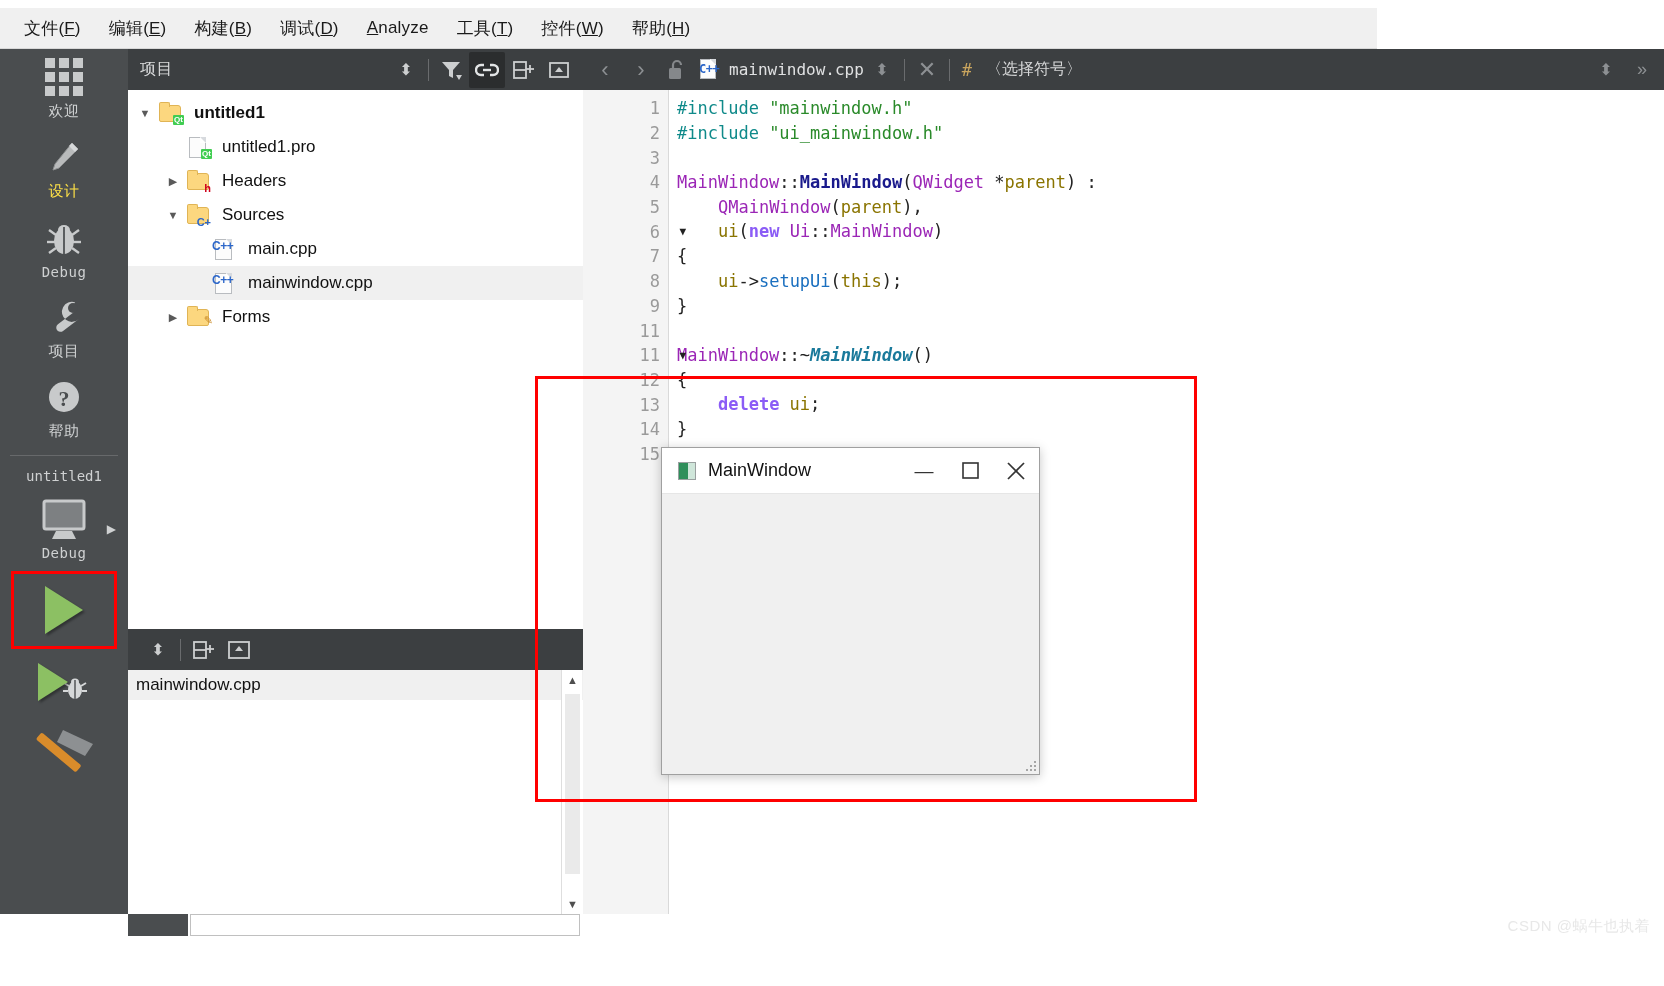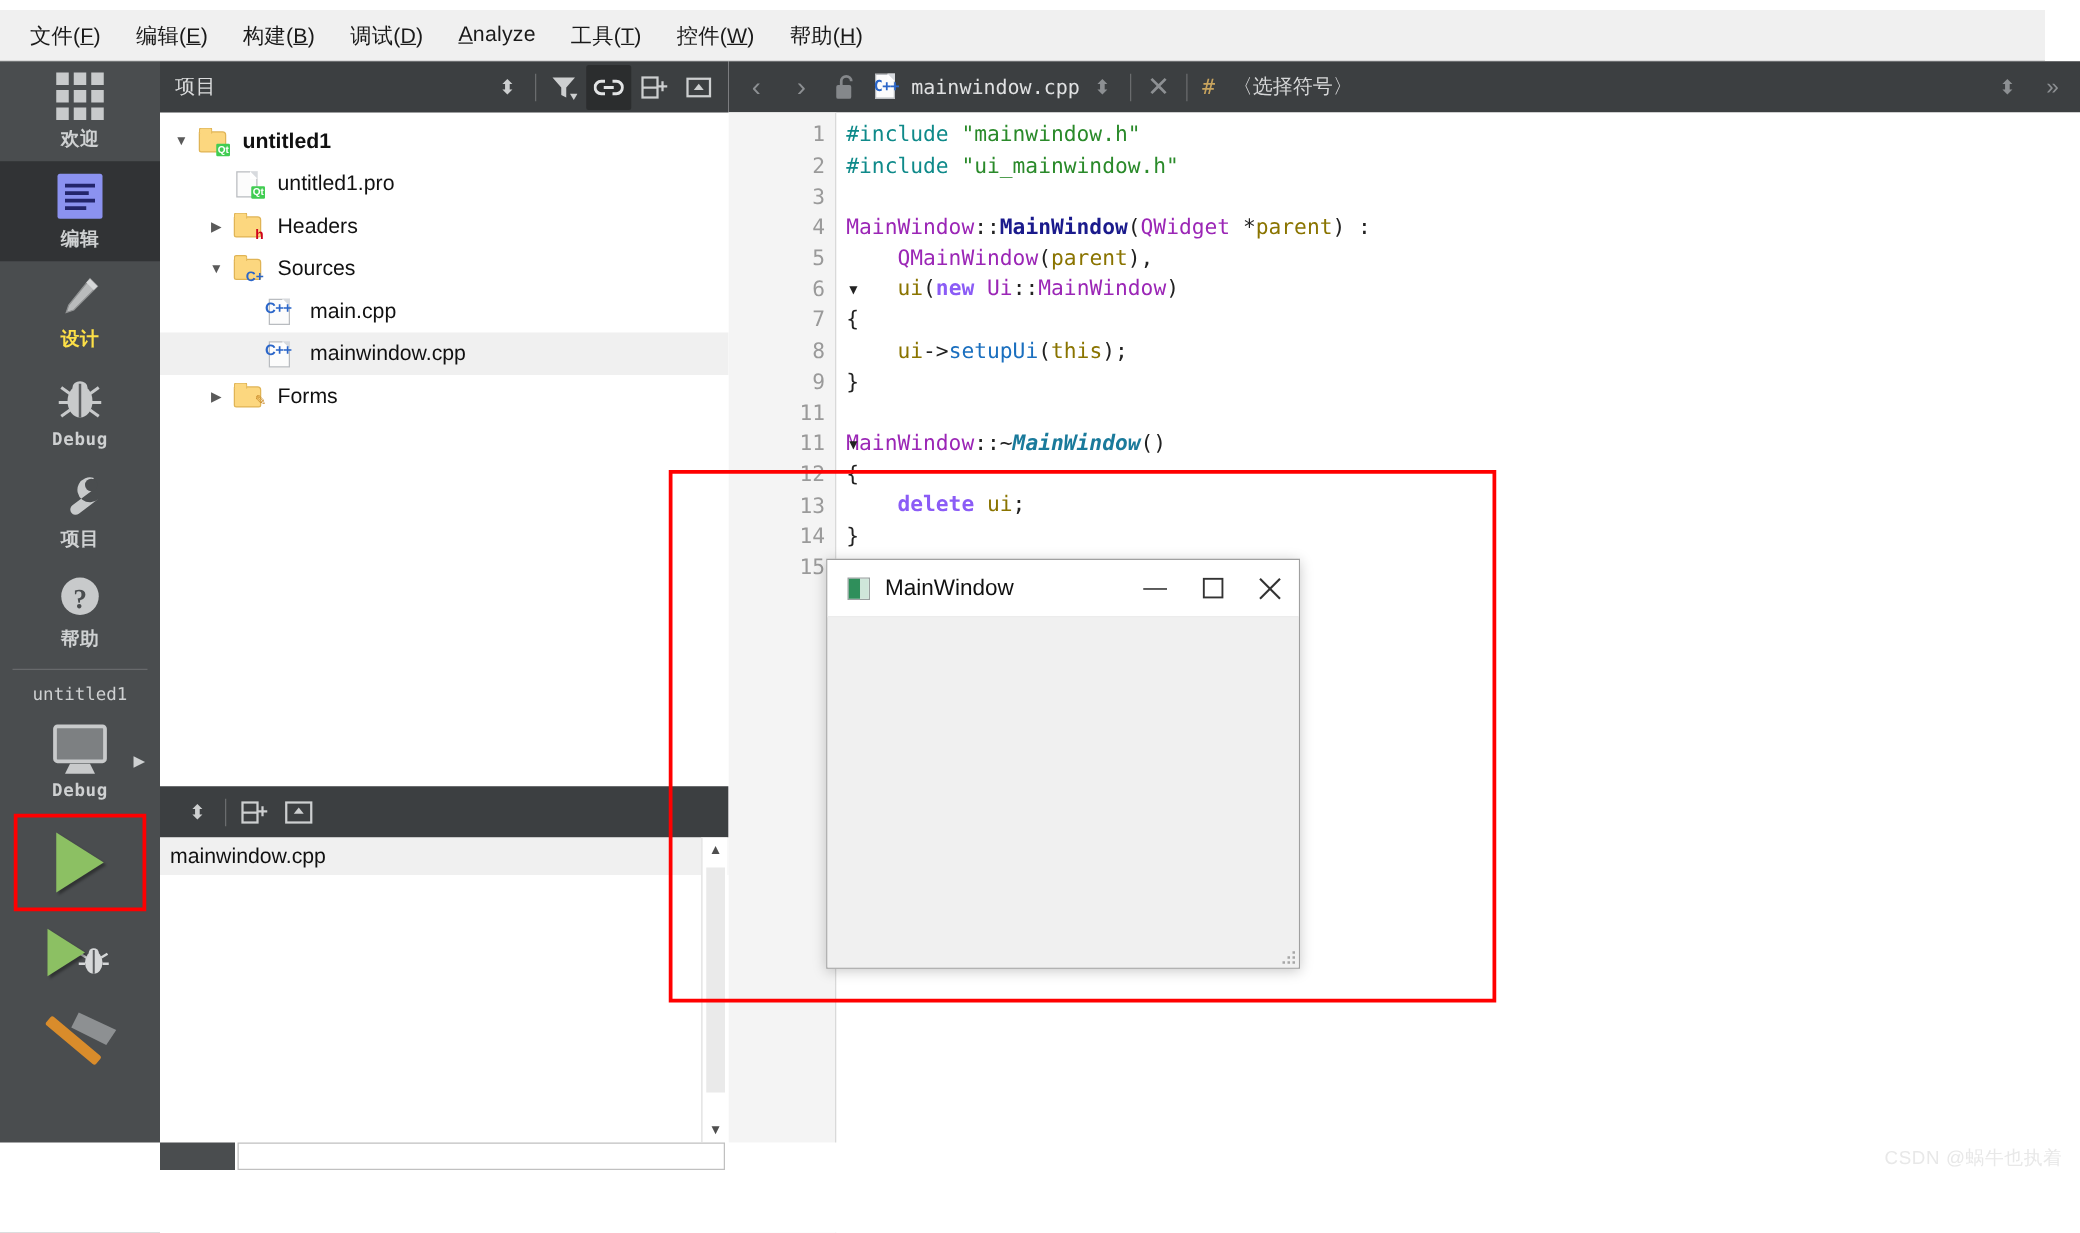--- a/index.html
+++ b/index.html
@@ -12,21 +12,21 @@
   #app { position: relative; width: 1664px; height: 986px; }
 
   
   .top-strip {
     position:absolute; left:0; top:0; width:1664px; height:8px;
     background:#ffffff;
   }
 
   
   .menubar {
-    position:absolute; left:0; top:8px; width:1636px; height:41px;
+    position:absolute; left:0; top:8px; width:1377px; height:41px;
     background:#f0f0f0;
     border-bottom:1px solid #d8d8d8;
     display:flex; align-items:center;
     padding-left:10px;
     font-size:17px; color:#1a1a1a;
   }
   .menu-item {
     padding:4px 14px; cursor:default; white-space:nowrap;
     letter-spacing:0.2px;
   }
@@ -38,21 +38,21 @@
     background:#4a4d4f;
     display:flex; flex-direction:column; align-items:center;
   }
   .act-item {
     width:128px; height:80px;
     display:flex; flex-direction:column; align-items:center; justify-content:center;
     color:#cfd1d2; font-size:15px; cursor:default; position:relative;
   }
   .act-item.selected { background:#313335; }
   .act-item.disabled { color:#fde047; }
-  .act-label { margin-top:5px; font-size:15px; letter-spacing:0.5px;font-weight:bold; }
+  .act-label { margin-top:5px; font-size:15px; letter-spacing:0.5px; }
   .act-label.mono { font-family:"DejaVu Sans Mono", monospace; font-size:14px;}
   .act-ico { height:40px; display:flex; align-items:center; justify-content:center; }
 
   
   .ico-grid { display:grid; grid-template-columns: repeat(3, 10px); grid-gap:4px;}
   .ico-grid i { width:10px; height:10px; background:#c8cacb; display:block;}
 
   
   .ico-edit {
     width:36px; height:36px; background:#8b92f0; border-radius:2px;
@@ -292,31 +292,20 @@
             <i></i>
             <i></i>
             <i></i>
             <i></i>
             <i></i>
           </span>
       </div>
       <div class="act-label">欢迎</div>
     </div>
 
-    <div class="act-item selected">
-      <div class="act-ico">
-        <span class="ico-edit">
-            <i></i>
-            <i></i>
-            <i></i>
-            <i></i>
-          </span>
-      </div>
-      <div class="act-label">编辑</div>
-    </div>
 
     <div class="act-item disabled">
       <div class="act-ico">
         <svg width="40" height="40" viewBox="0 0 40 40">
           <polygon points="28,6 34,12 15,31 9,33 11,27" fill="#b9bbbc" stroke="#8f9192" stroke-width="1"></polygon>
           <polygon points="28,6 34,12 31,15 25,9" fill="#d6d8d9"></polygon>
         </svg>
       </div>
       <div class="act-label">设计</div>
     </div>

